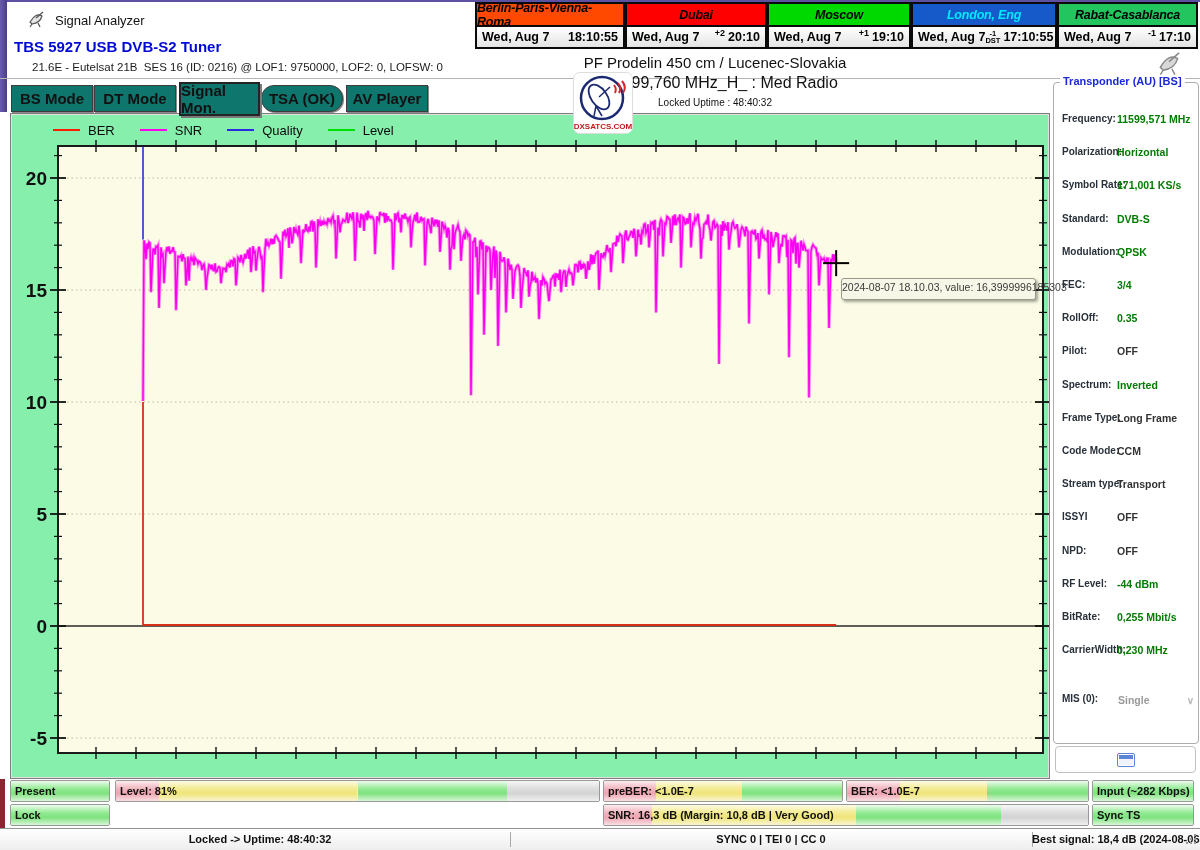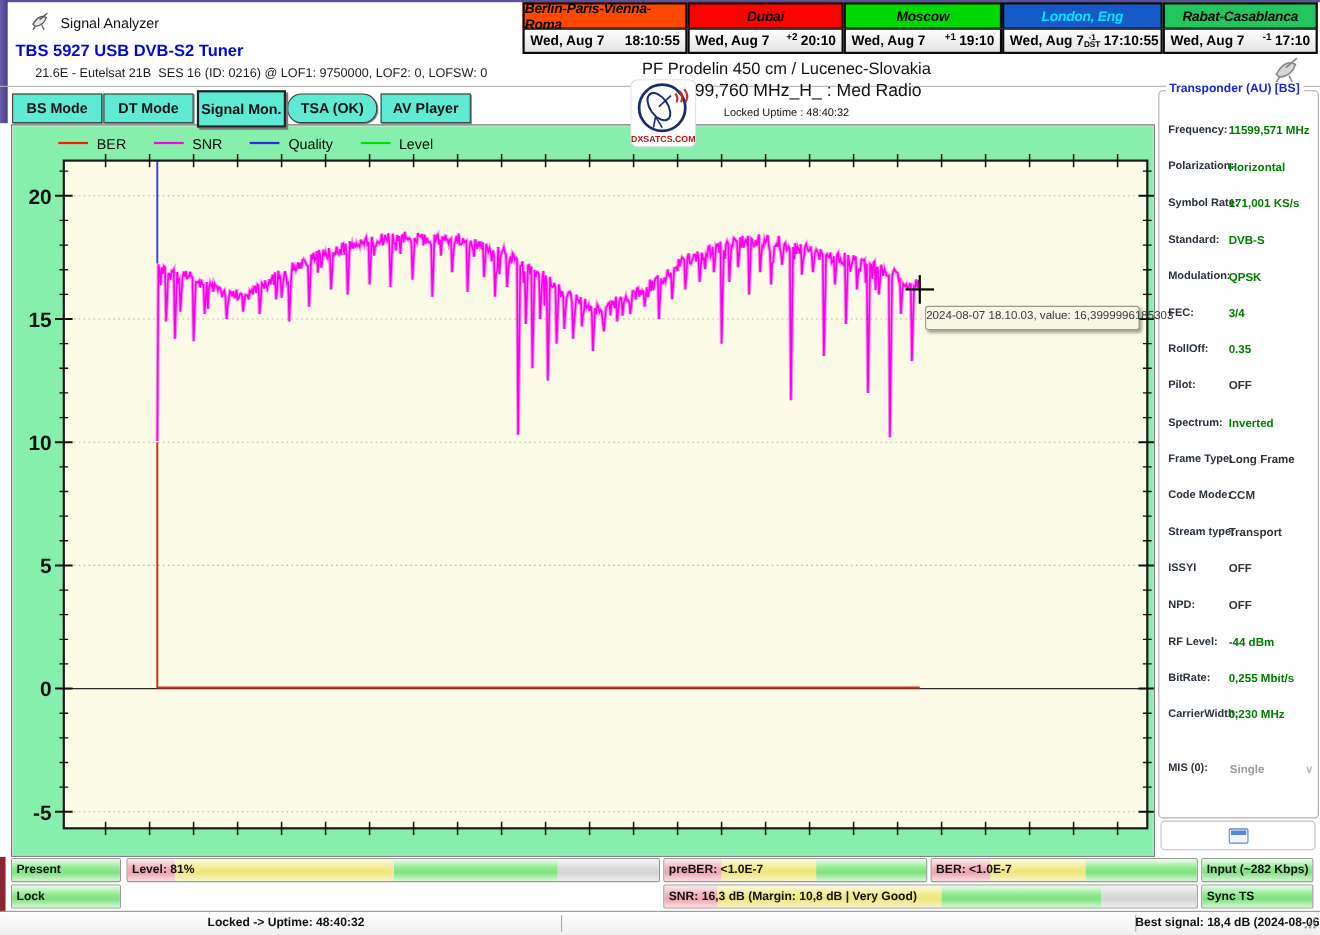--- a/index.html
+++ b/index.html
@@ -34,23 +34,23 @@
 
   .center-header{position:absolute;left:480px;top:54px;width:470px;text-align:center;z-index:2;}
   .ch1{font-size:15px;color:#101010;}
   .ch2{font-size:16px;margin-top:3px;}
   .ch3{font-size:10px;margin-top:5px;}
 
   .logo{position:absolute;left:573px;top:72px;z-index:3;}
   .tr-dish{position:absolute;left:1154px;top:50px;}
 
   
-  .tab{position:absolute;top:85px;height:25px;background:#5eead4;border:1px solid #3c3c3c;
+  .tab{position:absolute;top:85px;height:25px;background:#0f766e;border:1px solid #3c3c3c;
        box-shadow:1px 1px 0 #8a8a8a;display:flex;align-items:center;justify-content:center;
-       font-weight:bold;font-size:13px;cursor:default;}
+       font-weight:bold;font-size:15px;cursor:default;}
   .tab.active{top:82px;height:30px;border:2px solid #242424;box-shadow:2px 2px 0 #7a7a7a;z-index:3;}
 
   
   .chart-panel{position:absolute;left:10px;top:113px;width:1038px;height:664px;background:#86efac;
                border:1px solid #7d7d7d;box-shadow:inset 0 0 0 1px #e0e0e0;}
   #legend{position:absolute;left:42px;top:5px;display:flex;align-items:center;height:22px;z-index:2;}
   .lg-dash{display:inline-block;width:27px;height:2px;margin-right:8px;}
   .lg-label{font-size:13px;color:#0a0a0a;margin-right:25px;}
   #chart{position:absolute;left:0;top:0;}
   .tooltip{position:absolute;left:830px;top:164px;width:193px;height:16px;padding:2px 0;text-align:center;
@@ -467,18 +467,19 @@
       </div>
       <div class="bar" style="left: 1092px; top: 804px; width: 100px;">
         <div class="seg seg-green" style="left: 0%; width: 100%;"></div>
         <span class="bar-label">Sync TS</span>
       </div>
     </div>
 
   <div class="statusbar">
     <div class="sb-sec" style="left:10px;width:500px;">Locked -&gt; Uptime: 48:40:32</div>
     <div class="sb-div" style="left:510px;"></div>
+    <div class="sb-sec" style="left:510px;width:522px;">SYNC 0 | TEI 0 | CC 0</div>
     <div class="sb-div" style="left:1032px;"></div>
     <div class="sb-sec" style="left:1032px;width:166px;">Best signal: 18,4 dB (2024-08-06 07:23)</div>
   </div>
   <div class="grip"></div>
 
 </div>
 
 </body></html>

